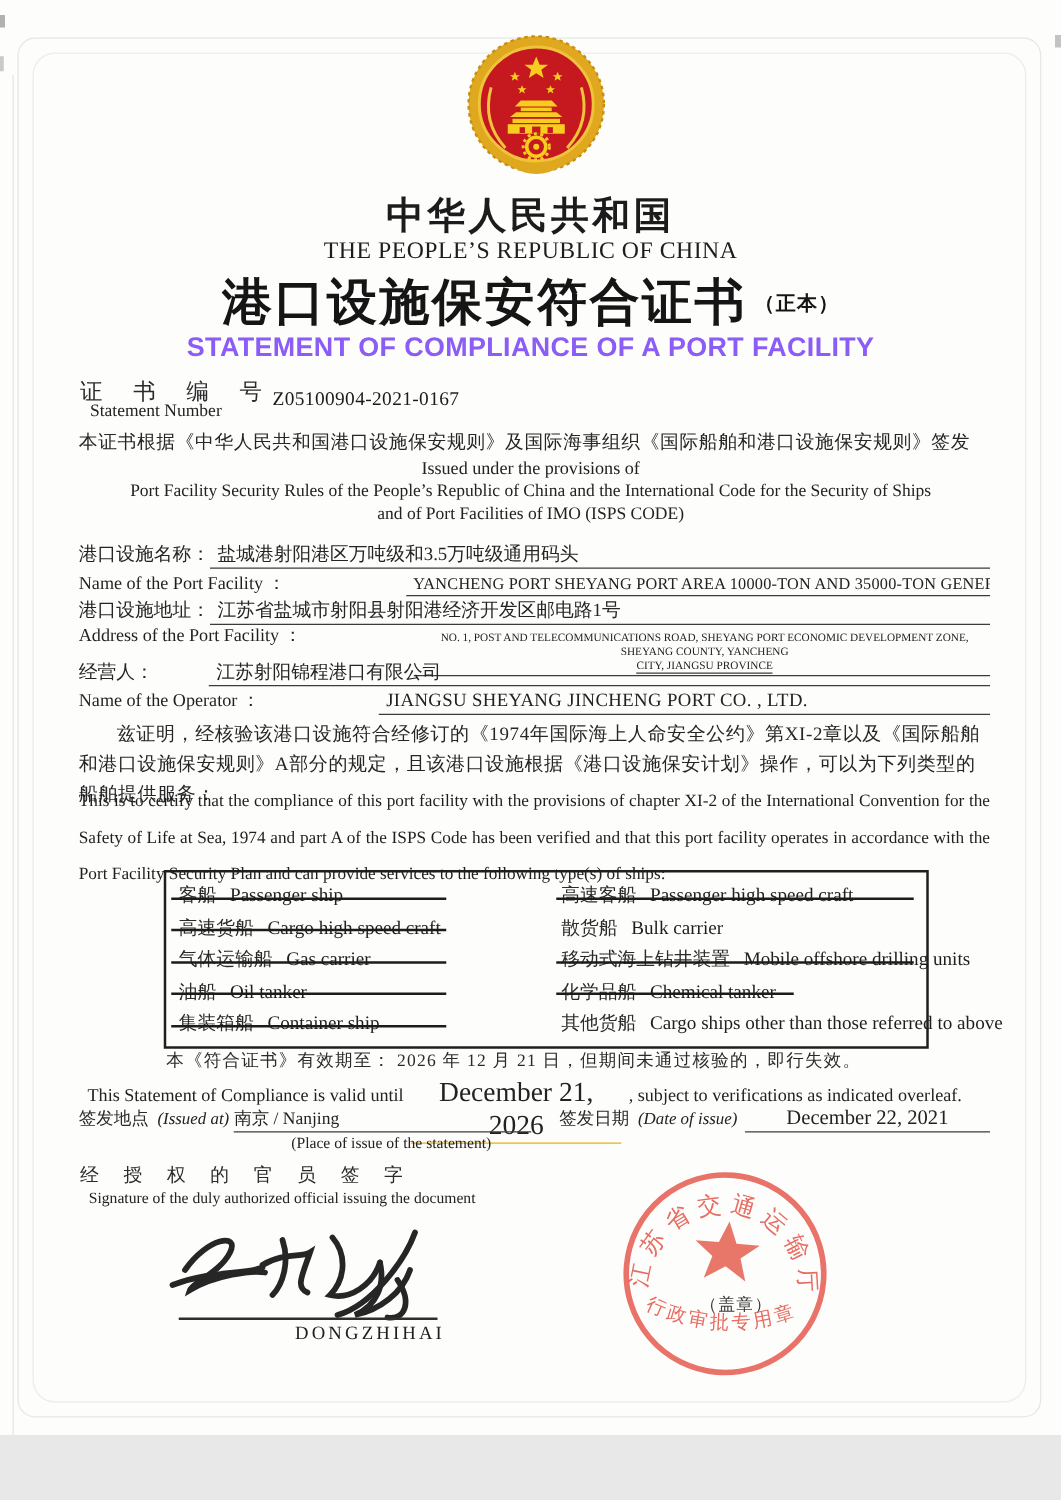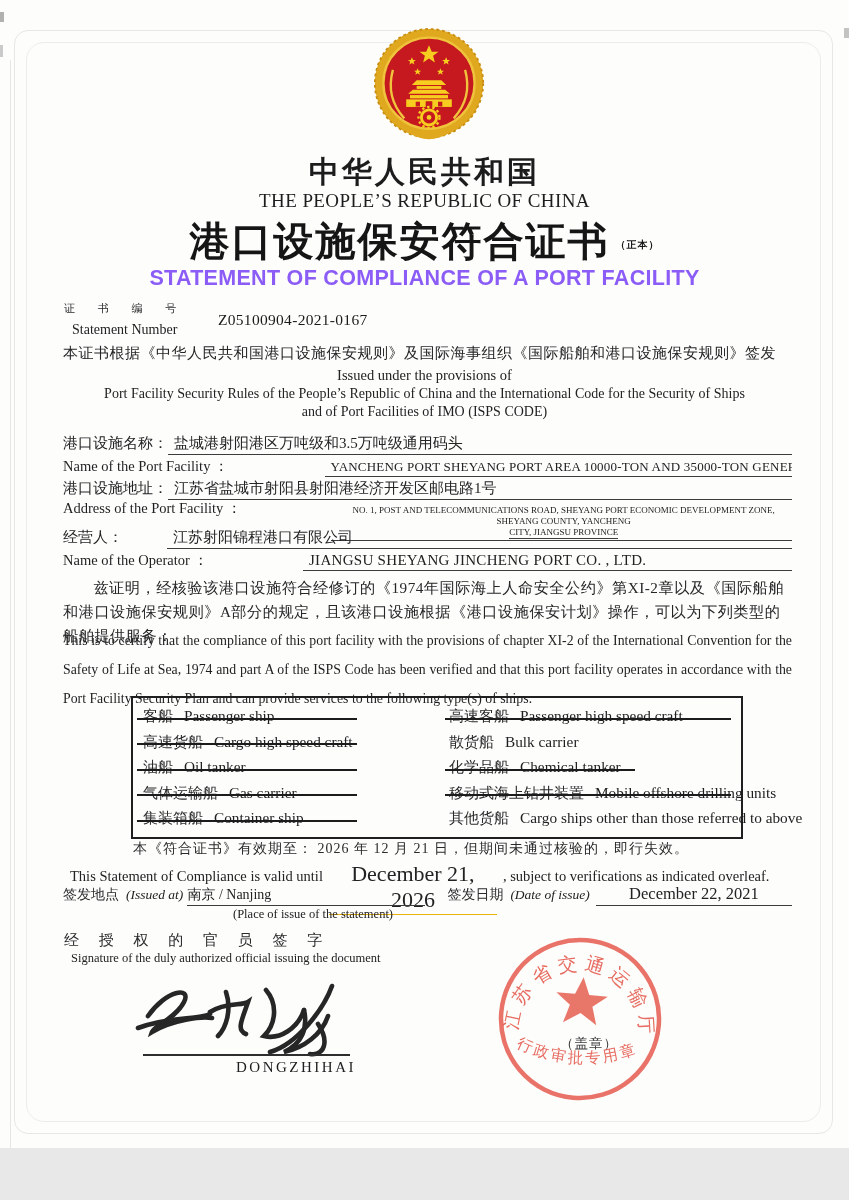--- a/index.html
+++ b/index.html
@@ -21,24 +21,24 @@
 
   .abs{position:absolute;}
   .center{left:0;right:0;text-align:center;}
 
   .cn{font-family:"Liberation Serif","DejaVu Serif",serif;}
   .sans{font-family:"Liberation Sans","DejaVu Sans",sans-serif;}
 
   .nat-cn{top:152px;font-size:30px;font-weight:bold;letter-spacing:3px;color:#1c1c1c;}
   .nat-en{top:190px;font-size:19px;letter-spacing:.4px;color:#1d1d1d;}
   .cert-cn{top:214px;font-size:40px;font-weight:600;letter-spacing:2px;color:#151515;}
-  .cert-copy{font-size:10px;font-weight:600;letter-spacing:1px;vertical-align:7px;margin-left:6px;}
+  .cert-copy{font-size:16px;font-weight:600;letter-spacing:1px;vertical-align:7px;margin-left:6px;}
   .cert-en{top:266px;font-size:21.5px;font-weight:bold;letter-spacing:.3px;color:#8b5cf6;}
 
-  .sn-cn{left:64px;top:301px;font-size:11px;letter-spacing:10px;color:#2a2a2a;}
+  .sn-cn{left:64px;top:301px;font-size:18px;letter-spacing:10px;color:#2a2a2a;}
   .sn-en{left:72px;top:322px;font-size:14px;}
   .sn-val{left:218px;top:311px;font-size:15.5px;letter-spacing:.3px;color:#1b1b1b;}
 
   .iss-cn{left:63px;top:344px;font-size:15px;letter-spacing:.5px;color:#262626;}
   .iss-en1{top:367px;font-size:14.5px;}
   .iss-en2{top:386px;font-size:14px;}
   .iss-en3{top:404px;font-size:14px;}
 
   .frow{left:63px;width:729px;display:flex;align-items:baseline;}
   .frow .lab{white-space:nowrap;}
@@ -175,26 +175,26 @@
   <div class="abs ship-table">
     <div class="srow">
       <span class="cell lcell struck"><span class="scn cn">客船</span><span class="sen">Passenger ship</span></span>
       <span class="cell rcell struck"><span class="scn cn">高速客船</span><span class="sen">Passenger high speed craft</span></span>
     </div>
     <div class="srow">
       <span class="cell lcell struck"><span class="scn cn">高速货船</span><span class="sen">Cargo high speed craft</span></span>
       <span class="cell rcell"><span class="scn cn">散货船</span><span class="sen">Bulk carrier</span></span>
     </div>
     <div class="srow">
+      <span class="cell lcell struck"><span class="scn cn">气体运输船</span><span class="sen">Gas carrier</span></span>
+      <span class="cell rcell struck"><span class="scn cn">移动式海上钻井装置</span><span class="sen">Mobile offshore drilling units</span></span>
+    </div>
+    <div class="srow">
       <span class="cell lcell struck"><span class="scn cn">油船</span><span class="sen">Oil tanker</span></span>
       <span class="cell rcell strike-short struck"><span class="scn cn">化学品船</span><span class="sen">Chemical tanker</span></span>
-    </div>
-    <div class="srow">
-      <span class="cell lcell struck"><span class="scn cn">气体运输船</span><span class="sen">Gas carrier</span></span>
-      <span class="cell rcell struck"><span class="scn cn">移动式海上钻井装置</span><span class="sen">Mobile offshore drilling units</span></span>
     </div>
     <div class="srow">
       <span class="cell lcell struck"><span class="scn cn">集装箱船</span><span class="sen">Container ship</span></span>
       <span class="cell rcell"><span class="scn cn">其他货船</span><span class="sen">Cargo ships other than those referred to above</span></span>
     </div>
   </div>
 
   <div class="abs cn valid-cn">本《符合证书》有效期至： 2026 年 12 月 21 日，但期间未通过核验的，即行失效。</div>
   <div class="abs valid-en">
     <span>This Statement of Compliance is valid until</span>

